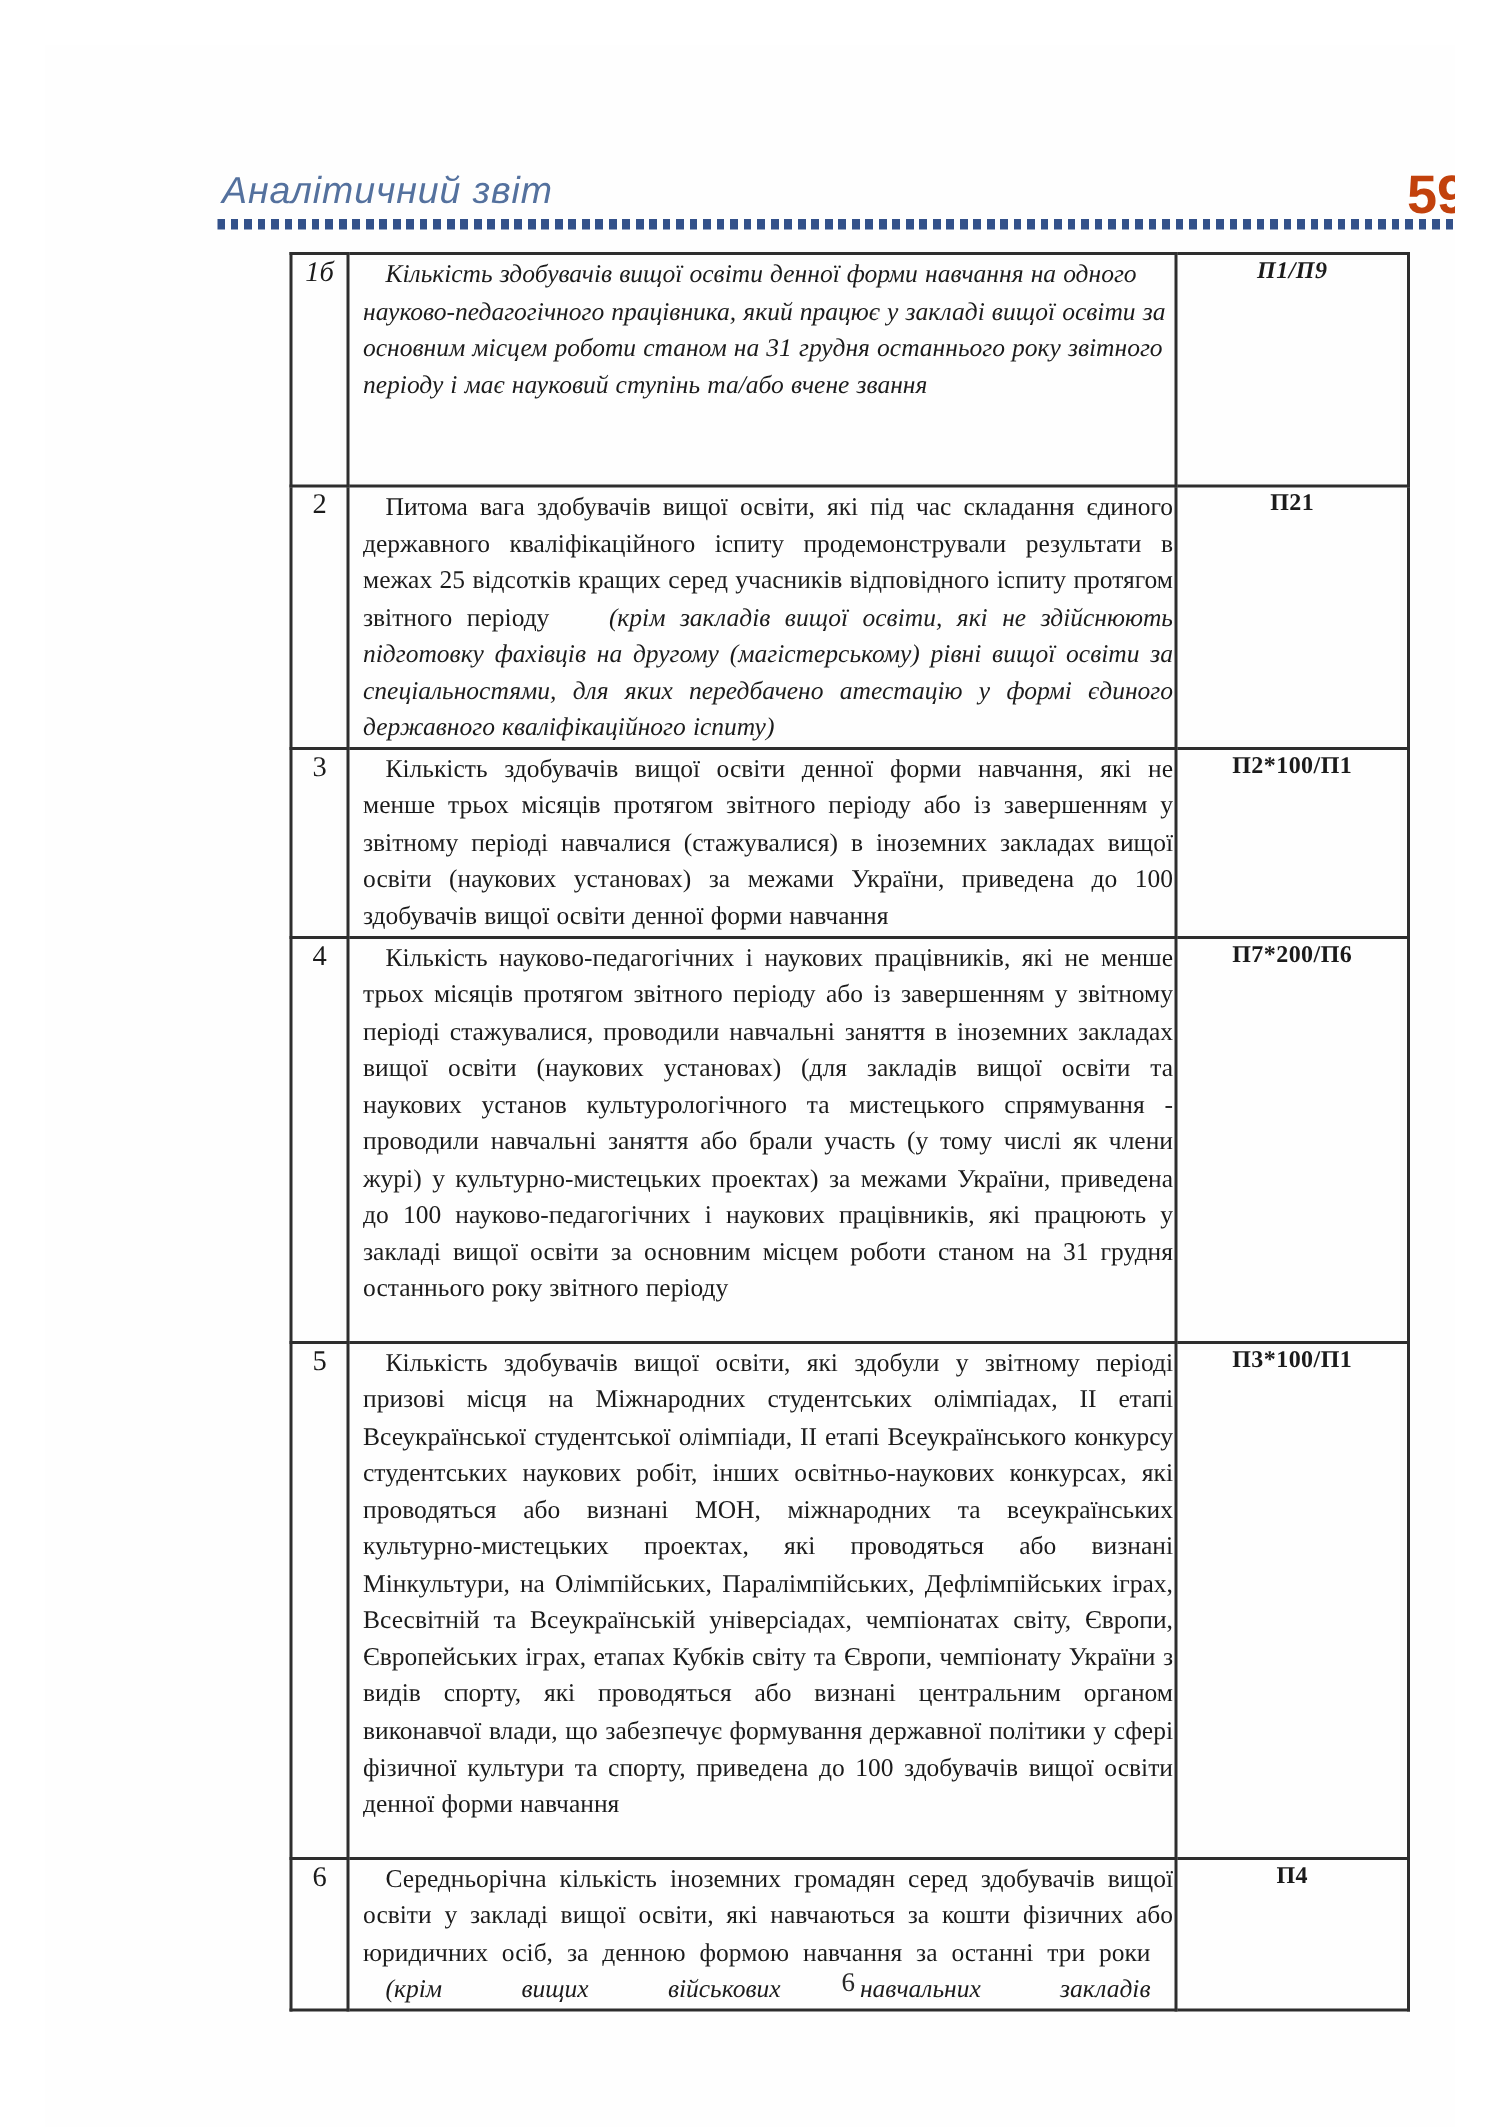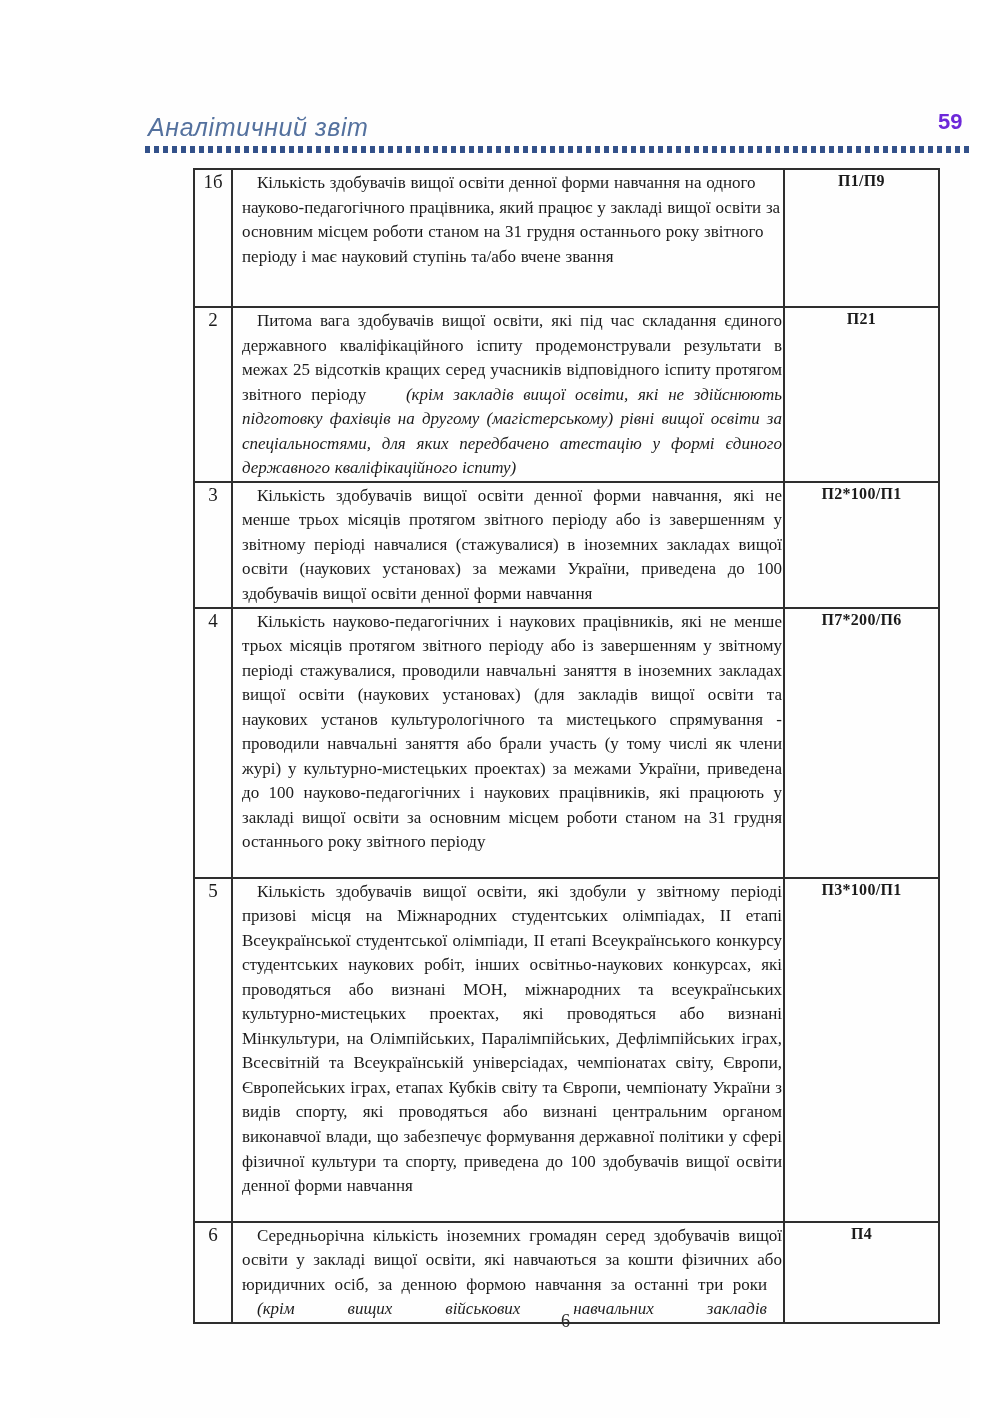--- a/index.html
+++ b/index.html
@@ -17,22 +17,22 @@
     position:absolute; left:103px; top:68px;
     font-family:"Liberation Sans", sans-serif;
     font-style:italic;
     font-size:25px;
     letter-spacing:0.6px;
     color:#54719e;
   }
   .header-pagenum {
     position:absolute; left:893px; top:64px;
     font-family:"Liberation Sans", sans-serif;
-    font-size:22px; font-weight:bold;
-    color:#6d28d9;
+    font-size:36px; font-weight:bold;
+    color:#c2410c;
   }
   .dotted-divider {
     position:absolute; left:100px; top:101px;
     width:838px; height:7px;
     background-image:repeating-linear-gradient(90deg,
       #33518a 0, #33518a 5px, transparent 5px, transparent 9px);
   }
   table.doc {
     position:absolute; left:148px; top:123px;
     width:745px;
@@ -61,21 +61,21 @@
   }
   td.desc.ragged { text-align:left; }
   td.desc.cut    { text-align-last:justify; }
   td.formula {
     text-align:center;
     font-weight:bold;
     font-size:16px;
     padding-top:2px;
     letter-spacing:0.3px;
   }
-  tr.r1 { height:138px; }
+  tr.r1 { height:155px;font-style:italic; }
   tr.r2 { height:173px; }
   tr.r3 { height:124px; }
   tr.r4 { height:270px; }
   tr.r5 { height:344px; }
   tr.r6 { height:99px;  }
   .it { font-style:italic; }
   .footer-pagenum {
     position:absolute; left:148px; top:1266px;
     width:745px;
     text-align:center;

